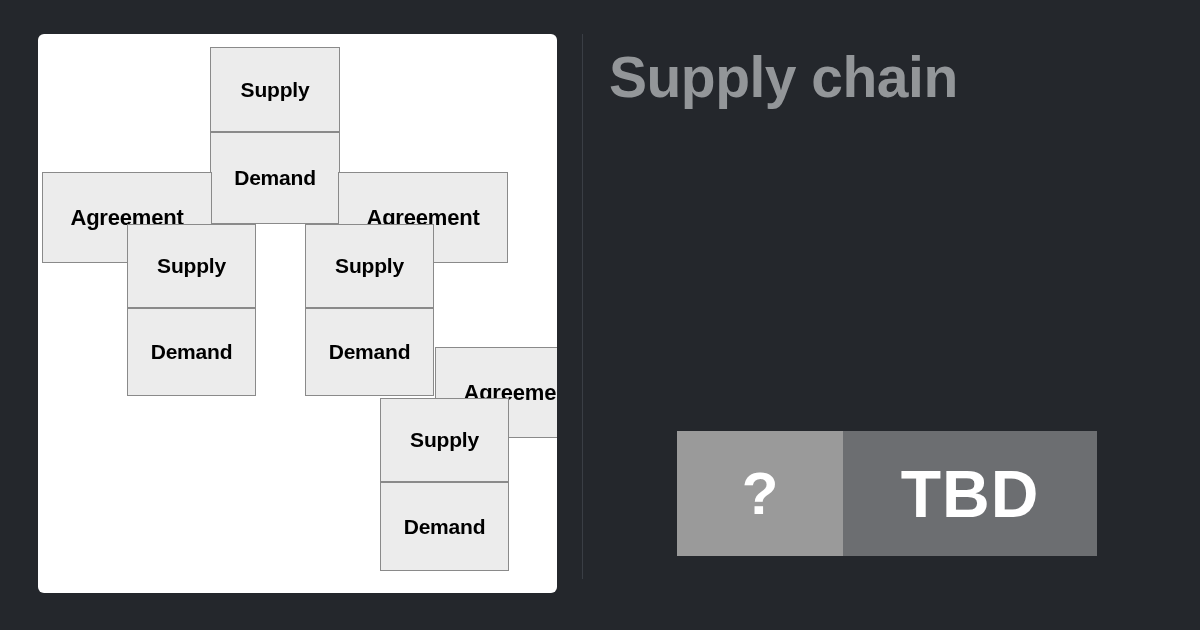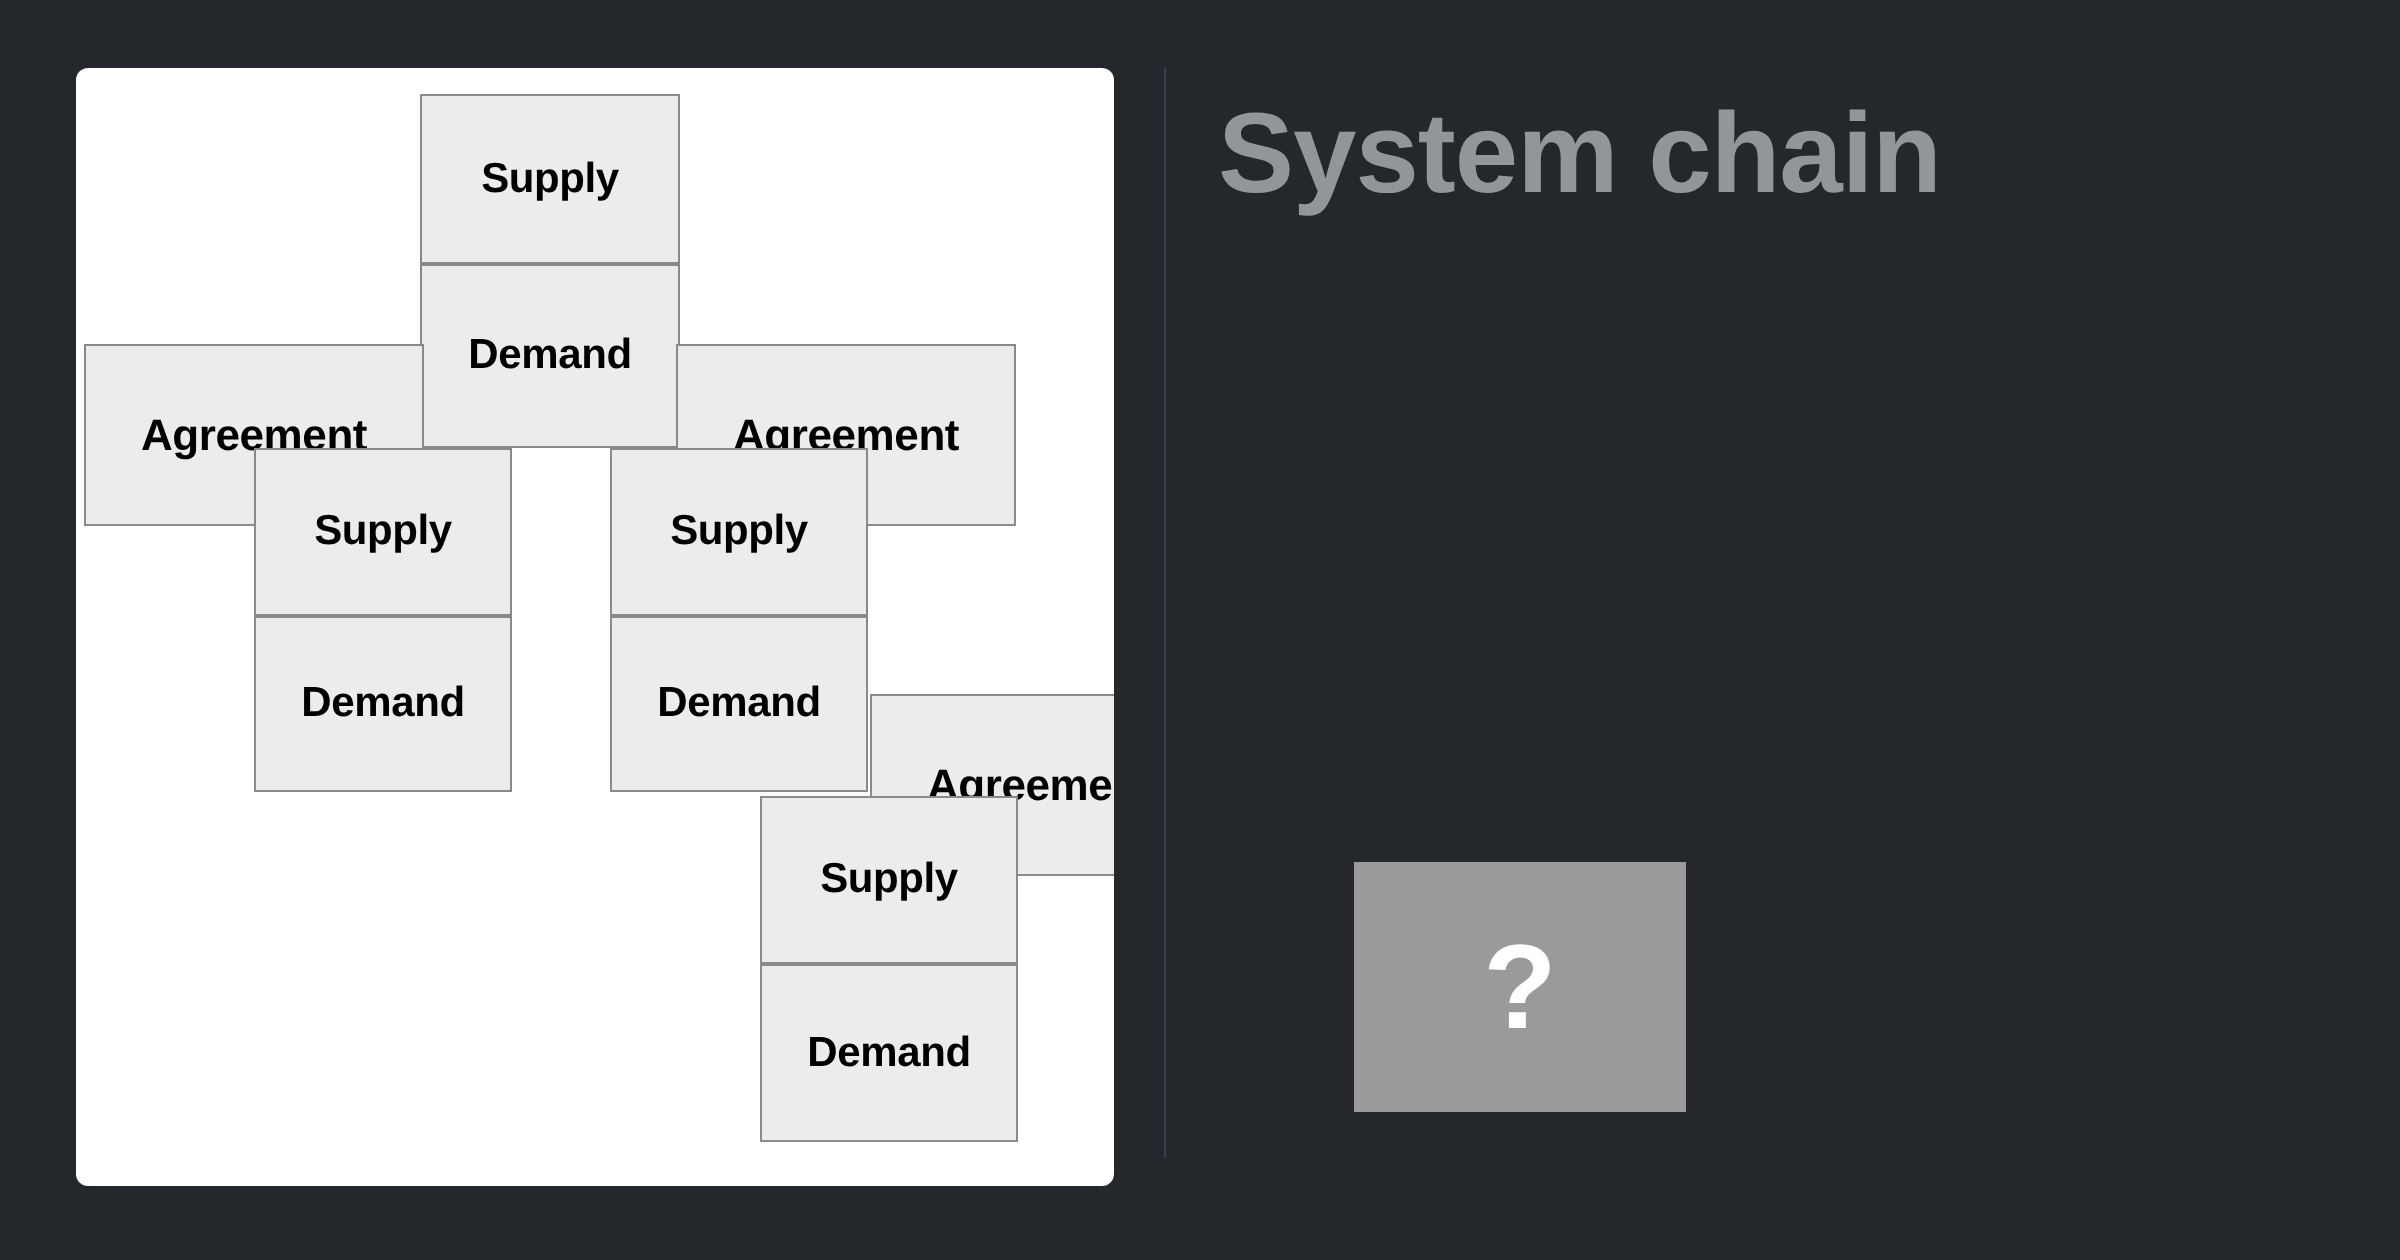--- a/index.html
+++ b/index.html
@@ -163,19 +163,20 @@
       </div>
       <div class="node" style="left: 342px; top: 448px; width: 129px; height: 89px; background: rgb(236, 236, 236); border-color: rgb(138, 138, 138); color: rgb(0, 0, 0);">
         <span>Demand</span>
       </div>
     </div>
 </div>
 
 <div id="divider"></div>
 
 <div id="info-panel">
-  <h1 id="page-title">System chain</h1>
+  <h1 id="page-title">Supply chain</h1>
 
 
   <div id="status-badge">
     <div id="badge-icon-cell" style="background: rgb(154, 154, 154); color: rgb(255, 255, 255);">?</div>
+    <div id="badge-label-cell" style="background: rgb(108, 110, 113); color: rgb(255, 255, 255);">TBD</div>
   </div>
 </div>
 
 </body></html>

